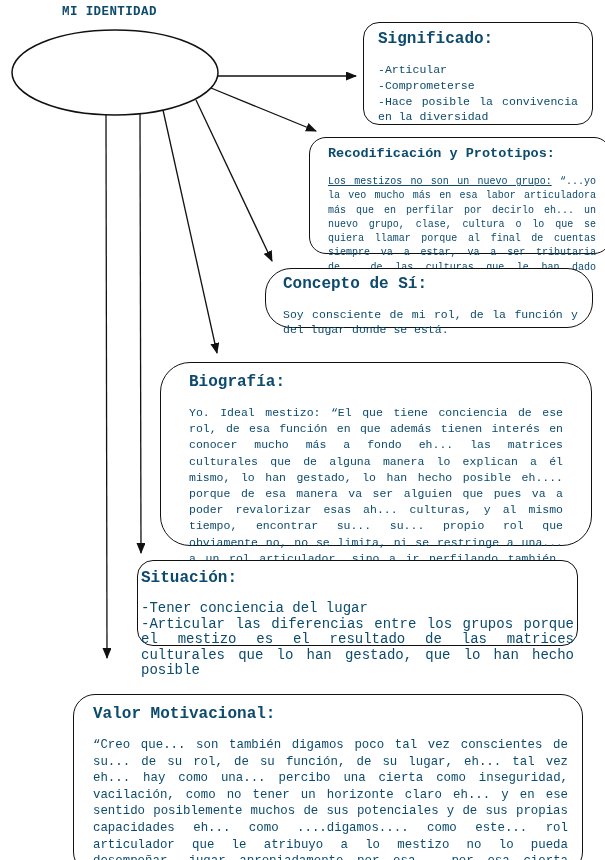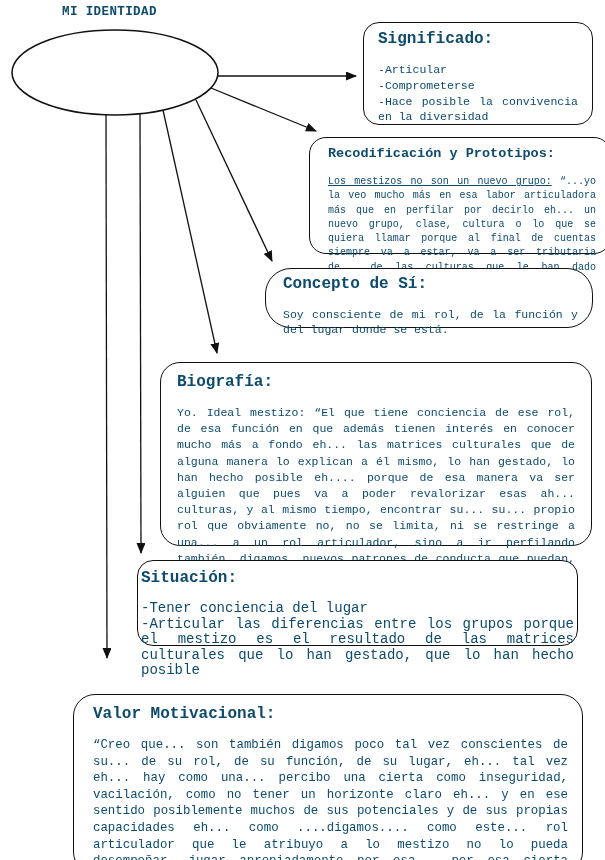--- a/index.html
+++ b/index.html
@@ -28,21 +28,21 @@
   #box-significado{left:363px;top:22px;width:230px;height:103px;border-radius:16px;padding:7px 14px;}
   #box-significado .node-body{font-size:11.5px;line-height:15.8px;}
 
   #box-recodificacion{left:309px;top:137px;width:302px;height:117px;border-radius:17px;padding:8px 14px 8px 18px;}
   #box-recodificacion .node-title{font-size:13.5px;}
   #box-recodificacion .node-body{font-size:10px;line-height:14.3px;}
 
   #box-concepto{left:265px;top:268px;width:328px;height:60px;border-radius:26px;padding:6px 14px 6px 17px;}
   #box-concepto .node-body{line-height:15px;}
 
-  #box-biografia{left:160px;top:362px;width:432px;height:184px;border-radius:20px;padding:10px 16px;}
+  #box-biografia{left:160px;top:362px;width:432px;height:184px;border-radius:30px;padding:10px 28px;}
   #box-biografia .node-body{line-height:16.2px;}
 
   #box-situacion{left:137px;top:560px;width:441px;height:86px;border-radius:16px;padding:8px 3px;}
   #box-situacion .node-body{font-size:14px;}
 
   #box-valor{left:73px;top:694px;width:510px;height:180px;border-radius:22px;padding:10px 14px 10px 19px;}
   #box-valor .node-body{font-size:12.4px;line-height:16.6px;}
 </style>
 </head>
 <body>

